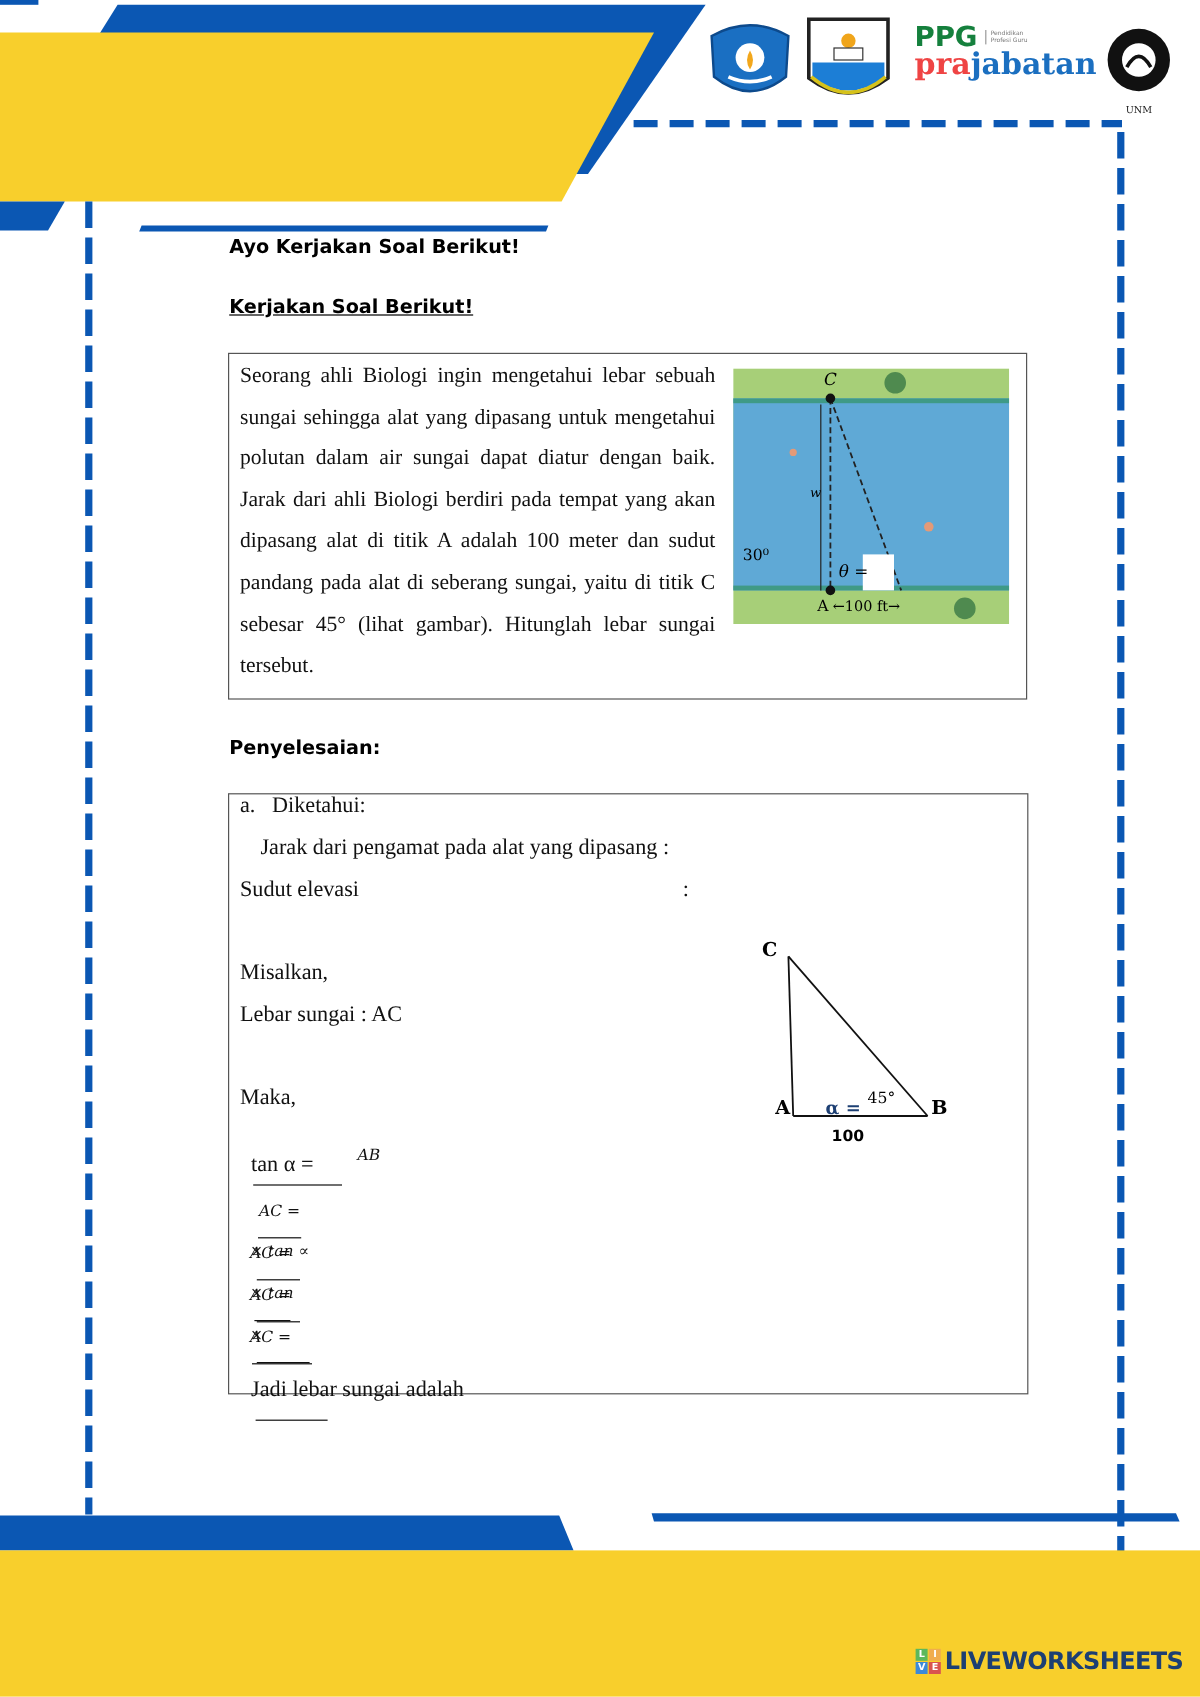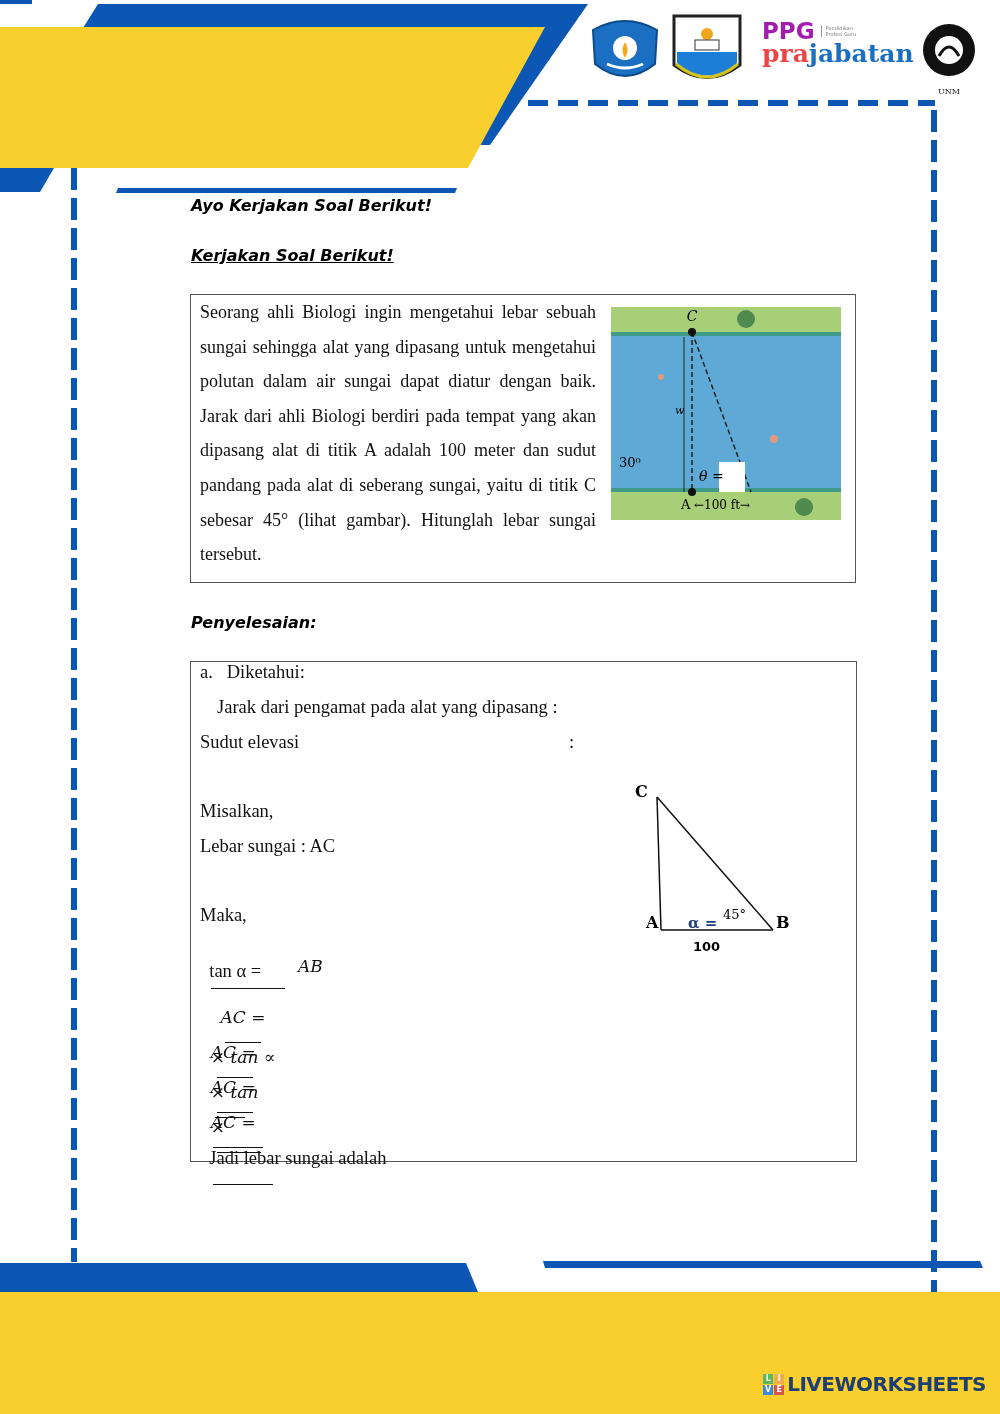--- a/index.html
+++ b/index.html
@@ -1,29 +1,29 @@
 <!DOCTYPE html>
 <html><head>
 <meta charset="utf-8">
 <style>
   html, body { margin:0; padding:0; }
   body { width:1000px; height:1414px; position:relative; background:#ffffff; overflow:hidden;
          font-family:"Liberation Serif", serif; color:#111; }
   .abs { position:absolute; }
   svg.deco { position:absolute; left:0; top:0; }
-  .comic { font-family:"DejaVu Sans", sans-serif; font-weight:bold; font-size:16px; color:#000;font-style:italic; }
+  .comic { font-family:"DejaVu Sans", sans-serif; font-weight:bold; font-size:16px; color:#000; }
   .h1 { left:191px; top:196px; }
   .h2 { left:191px; top:246px; text-decoration:underline; }
   .h3 { left:191px; top:613px; }
   .problem-box { left:190px; top:294px; width:666px; height:289px; border:1px solid #555; box-sizing:border-box; }
   .problem-text { left:200px; top:295px; width:396px; font-size:18px; line-height:34.6px; text-align:justify; }
   .river-img { left:611px; top:307px; width:230px; height:213px; }
   .solution-box { left:190px; top:661px; width:667px; height:501px; border:1px solid #555; box-sizing:border-box; }
   .line { position:absolute; left:200px; font-size:18.5px; white-space:pre; }
-  .math { font-family:"DejaVu Serif", serif; font-style:italic; font-size:17px; }
+  .math { font-family:"DejaVu Serif", serif; font-style:italic; font-size:13px; }
   .blank { display:inline-block; border-bottom:1px solid #111; height:14px; vertical-align:baseline; }
   .tri { left:630px; top:775px; width:170px; height:185px; }
   .brand { right:14px; top:1372px; display:flex; align-items:center; gap:3px; }
   .brand-text { font-family:"DejaVu Sans", sans-serif; font-weight:bold; font-size:20px; color:#1d3f73; letter-spacing:-0.5px; }
   .brand-blocks { display:grid; grid-template-columns:10px 10px; grid-template-rows:10px 10px; gap:1px; }
   .brand-blocks span { font-family:"DejaVu Sans", sans-serif; font-weight:bold; font-size:8px; color:#fff; display:flex; align-items:center; justify-content:center; }
   .logo { position:absolute; }
 </style>
 </head>
 <body>
@@ -60,21 +60,21 @@
 </svg>
 <svg class="logo" style="left:668px;top:10px" width="78" height="80">
   <path d="M6,6 L72,6 L72,55 Q39,80 6,55 Z" fill="#fff" stroke="#222" stroke-width="3"></path>
   <circle cx="39" cy="24" r="6" fill="#f0a51b"></circle>
   <rect x="27" y="30" width="24" height="10" fill="#fff" stroke="#333"></rect>
   <path d="M9,42 L69,42 L69,55 Q39,76 9,55 Z" fill="#1c7ed6"></path>
   <path d="M8,54 Q39,80 70,54" stroke="#d6c21a" stroke-width="3" fill="none"></path>
 </svg>
 <div class="logo" style="left:762px;top:18px;">
   <div style="display:flex;align-items:center;gap:6px;">
-    <span style="font-family:'DejaVu Sans',sans-serif;font-weight:bold;font-size:23px;color:#a21caf;">PPG</span>
+    <span style="font-family:'DejaVu Sans',sans-serif;font-weight:bold;font-size:23px;color:#15803d;">PPG</span>
     <span style="font-family:'DejaVu Sans',sans-serif;font-size:5px;color:#777;width:32px;line-height:6px;border-left:1px solid #999;padding-left:4px;">Pendidikan Profesi Guru</span>
   </div>
   <div style="font-family:'DejaVu Serif',serif;font-weight:bold;font-size:25px;line-height:24px;margin-top:-2px;">
     <span style="color:#ef4444;">pra</span><span style="color:#1b6fc0;">jabatan</span>
   </div>
 </div>
 <svg class="logo" style="left:905px;top:8px" width="88" height="88">
   <circle cx="44" cy="42" r="26" fill="#111"></circle>
   <circle cx="44" cy="42" r="14" fill="#fff"></circle>
   <path d="M34,48 Q44,30 54,48" stroke="#111" stroke-width="3" fill="none"></path>

